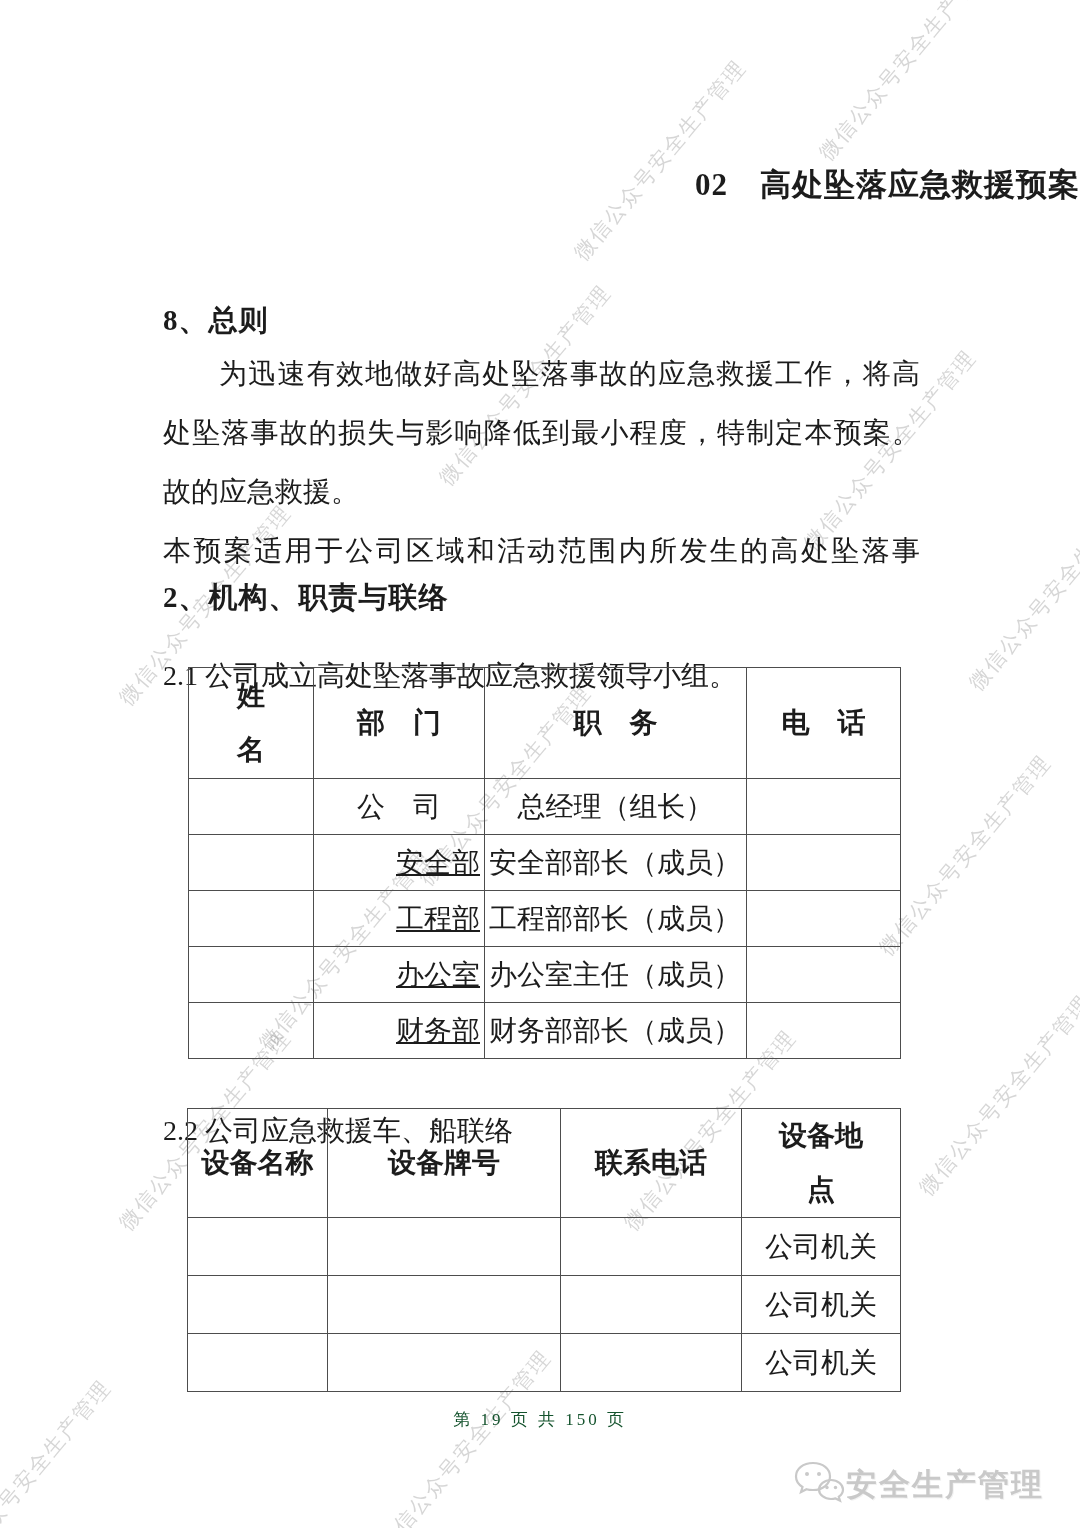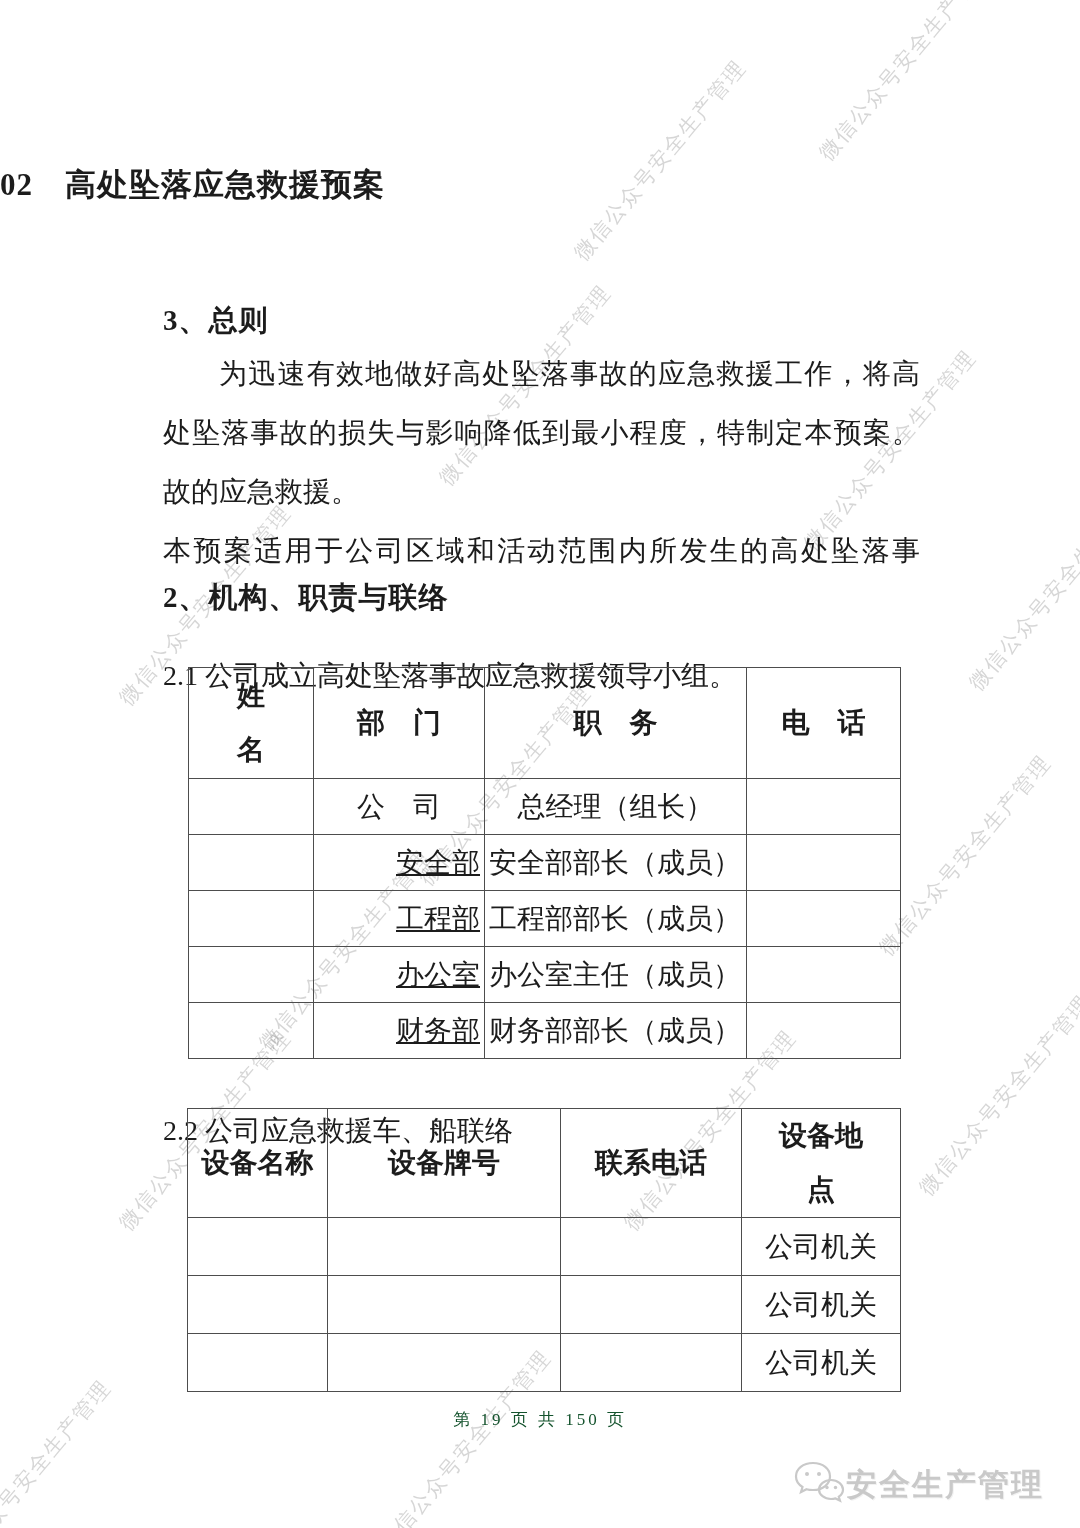--- a/index.html
+++ b/index.html
@@ -18,21 +18,21 @@
     position:absolute;
     white-space:nowrap;
     font-size:21px;
     letter-spacing:2px;
     color:rgba(120,120,120,0.30);
     transform:translate(-50%,-50%) rotate(-50deg);
   }
   .content{position:absolute;inset:0;z-index:2;}
   .doc-title{
     position:absolute;left:0;top:164px;width:100%;
-    text-align:left;font-size:31px;font-weight:700;letter-spacing:1px;
+    text-align:right;font-size:31px;font-weight:700;letter-spacing:1px;
   }
   .h-sec{
     position:absolute;left:163px;
     font-size:29px;font-weight:700;letter-spacing:1px;
   }
   .h1-pos{top:301px;}
   .h2-pos{top:578px;}
   .sub{
     position:absolute;left:163px;
     font-size:28px;font-weight:400;
@@ -108,21 +108,21 @@
       <div class="wm" style="left: 1005px; top: 1095px;">微信公众号安全生产管理</div>
       <div class="wm" style="left: 205px; top: 1130px;">微信公众号安全生产管理</div>
       <div class="wm" style="left: 465px; top: 1450px;">微信公众号安全生产管理</div>
       <div class="wm" style="left: 25px; top: 1480px;">微信公众号安全生产管理</div>
     </div>
 
   <div class="content">
 
     <div class="doc-title">02　高处坠落应急救援预案</div>
 
-    <div class="h-sec h1-pos">3、总则</div>
+    <div class="h-sec h1-pos">8、总则</div>
 
     <div class="para">
       <div class="pline first">为迅速有效地做好高处坠落事故的应急救援工作，将高</div>
       <div class="pline">处坠落事故的损失与影响降低到最小程度，特制定本预案。</div>
       <div class="pline last">故的应急救援。</div>
       <div class="pline">本预案适用于公司区域和活动范围内所发生的高处坠落事</div>
     </div>
 
     <div class="h-sec h2-pos">2、机构、职责与联络</div>
 

